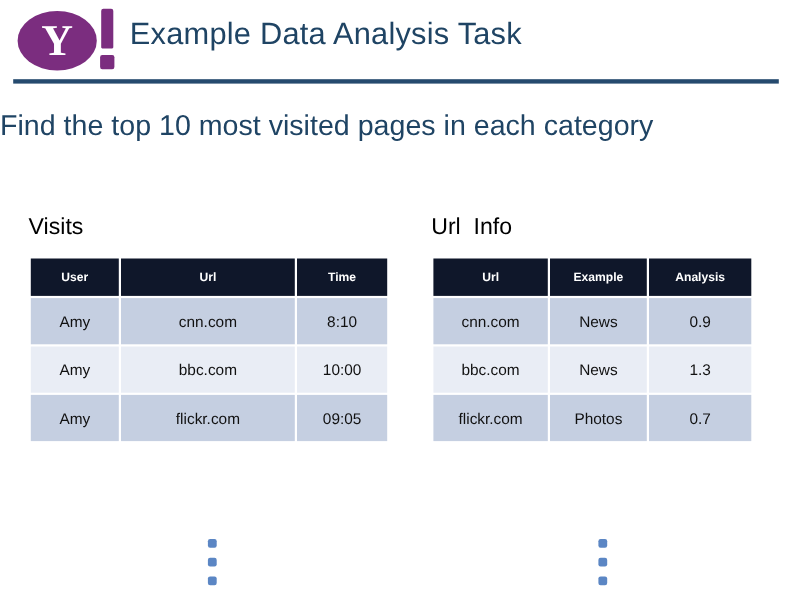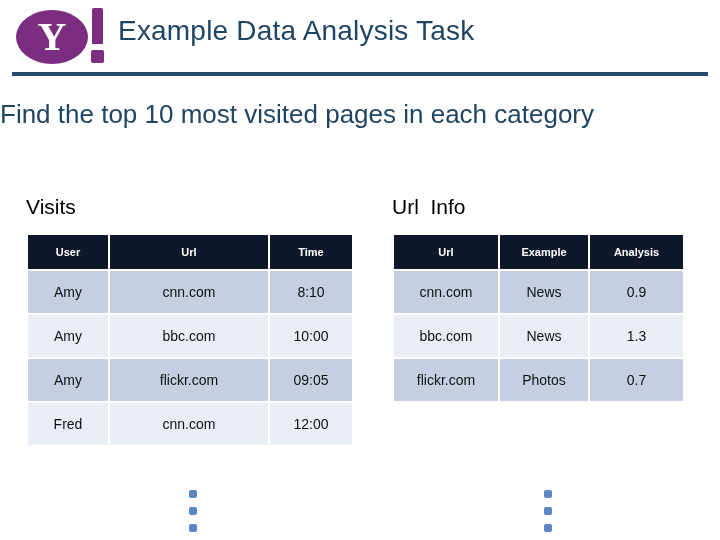--- a/index.html
+++ b/index.html
@@ -214,25 +214,20 @@
       <tr class="band-light">
         <td>Amy</td>
         <td>bbc.com</td>
         <td>10:00</td>
       </tr>
       <tr class="band-dark">
         <td>Amy</td>
         <td>flickr.com</td>
         <td>09:05</td>
       </tr>
-      <tr class="band-light">
-        <td>Fred</td>
-        <td>cnn.com</td>
-        <td>12:00</td>
-      </tr>
     </tbody>
   </table>
 </div>
 
 <div class="vdots" id="visits-dots">
   <span></span>
   <span></span>
   <span></span>
 </div>
 

